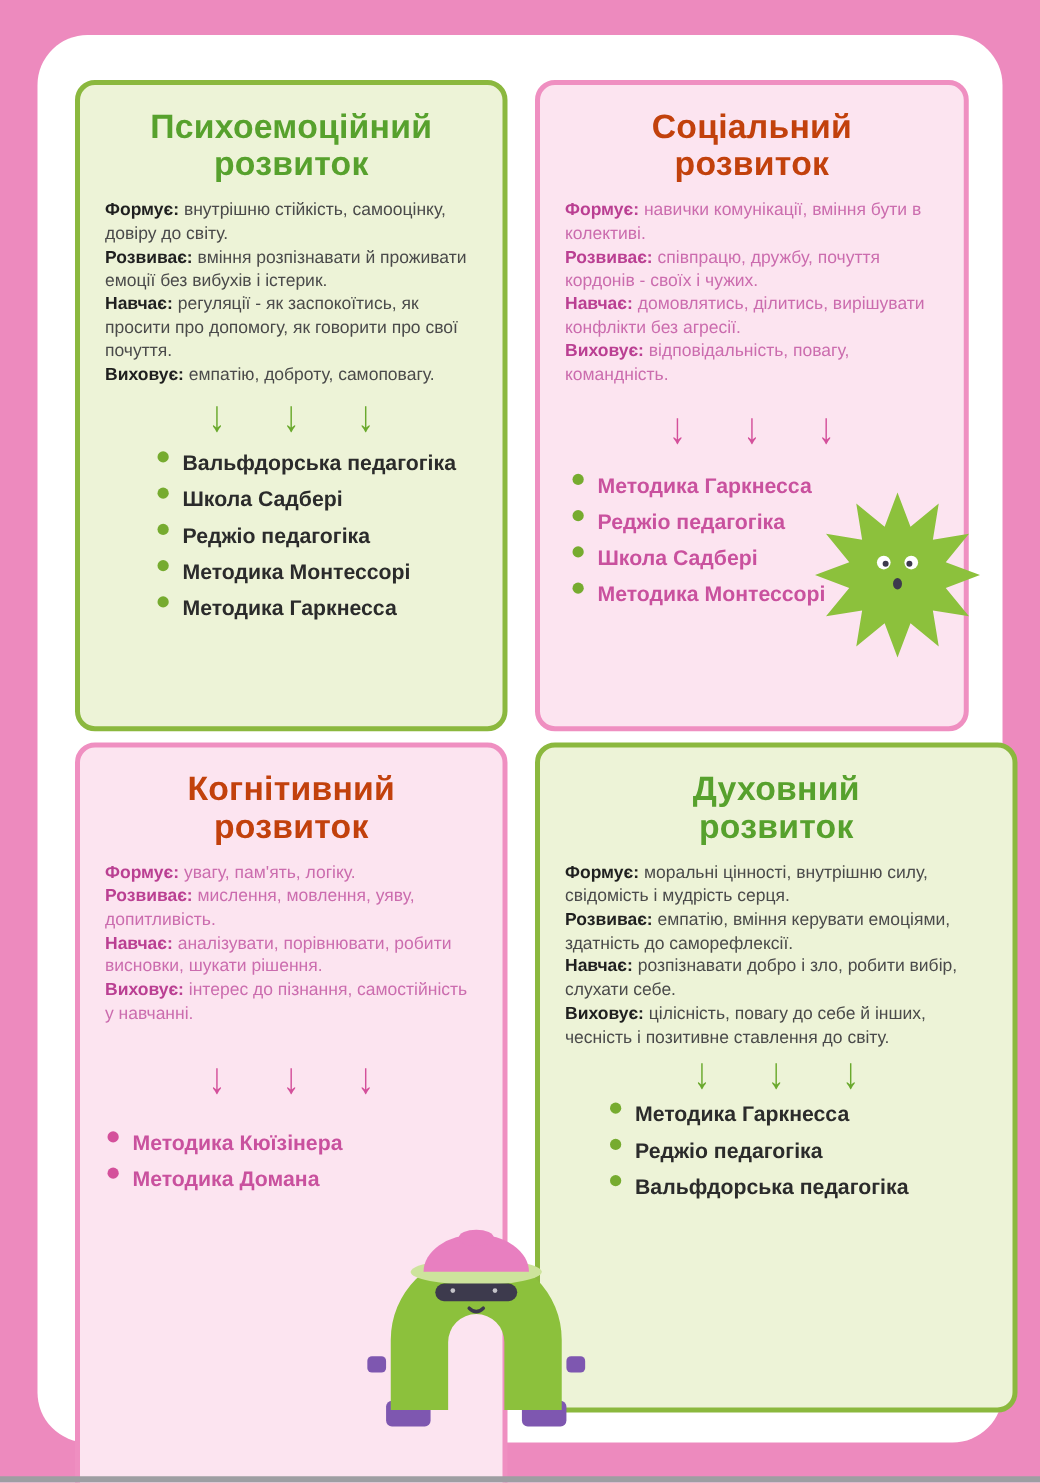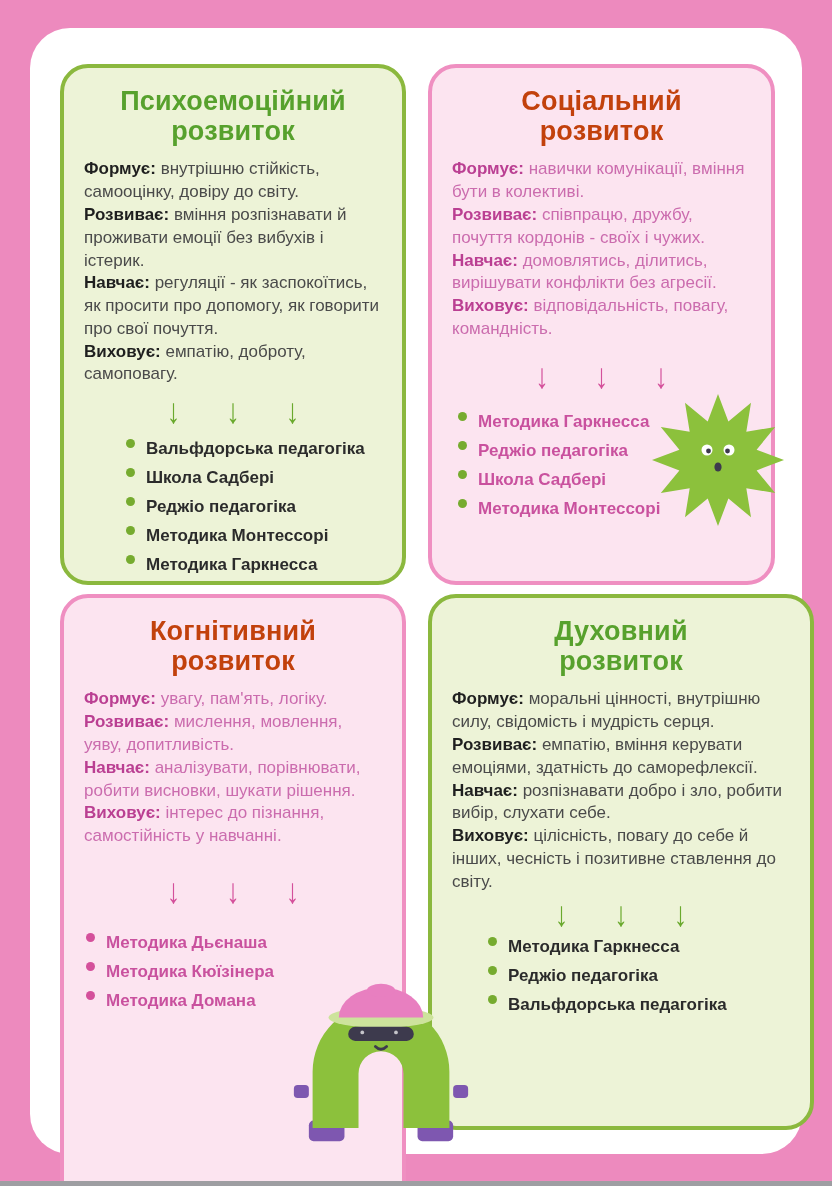--- a/index.html
+++ b/index.html
@@ -20,21 +20,21 @@
   .bottom-edge {
     position: absolute;
     left: 0; right: 0; bottom: 0;
     height: 5px;
     background: #9e9ea2;
   }
   .card {
     position: absolute;
     box-sizing: border-box;
     border: 4px solid;
-    border-radius: 28px;
+    border-radius: 16px;
     padding: 12px 20px 14px 20px;
   }
   .card.green { background: #edf3d7; border-color: #8bb83e; }
   .card.pink  { background: #fce4f0; border-color: #ef8fc1; }
 
   #card1 { left: 60px;  top: 64px;  width: 346px; height: 521px; }
   #card2 { left: 428px; top: 64px;  width: 347px; height: 521px; }
   #card3 { left: 60px;  top: 594px; width: 346px; height: 677px; }
   #card4 { left: 428px; top: 594px; width: 386px; height: 536px; }
 
@@ -43,21 +43,21 @@
     font-weight: bold;
     text-align: center;
     line-height: 1.12;
     margin: 6px 0 12px 0;
     white-space: pre-line;
     letter-spacing: 0.2px;
   }
   .card.green .title { color: #57a12d; }
   .card.pink  .title { color: #c2410c; }
 
-  .body { font-size: 17px; line-height: 1.34; }
+  .body { font-size: 14px; line-height: 1.34; }
   .body p { margin: 0; }
   .card.green .body { color: #4a4a4a; }
   .card.green .body b { color: #1f1f1f; }
   .card.pink .body { color: #cb6cae; }
   .card.pink .body b { color: #ba3f92; }
 
   .arrows {
     display: flex;
     justify-content: center;
     gap: 46px;
@@ -194,24 +194,20 @@
       <p><b>Розвиває:</b> <span>мислення, мовлення, уяву, допитливість.</span></p>
       <p><b>Навчає:</b> <span>аналізувати, порівнювати, робити висновки, шукати рішення.</span></p>
       <p><b>Виховує:</b> <span>інтерес до пізнання, самостійність у навчанні.</span></p>
     </div>
     <div class="arrows">
       <span class="arrow">↓</span>
       <span class="arrow">↓</span>
       <span class="arrow">↓</span>
     </div>
     <ul class="methods">
-      <li>
-          <span class="dot"></span>
-          <span>Методика Дьєнаша</span>
-        </li>
       <li>
           <span class="dot"></span>
           <span>Методика Кюїзінера</span>
         </li>
       <li>
           <span class="dot"></span>
           <span>Методика Домана</span>
         </li>
     </ul>
   </section>

